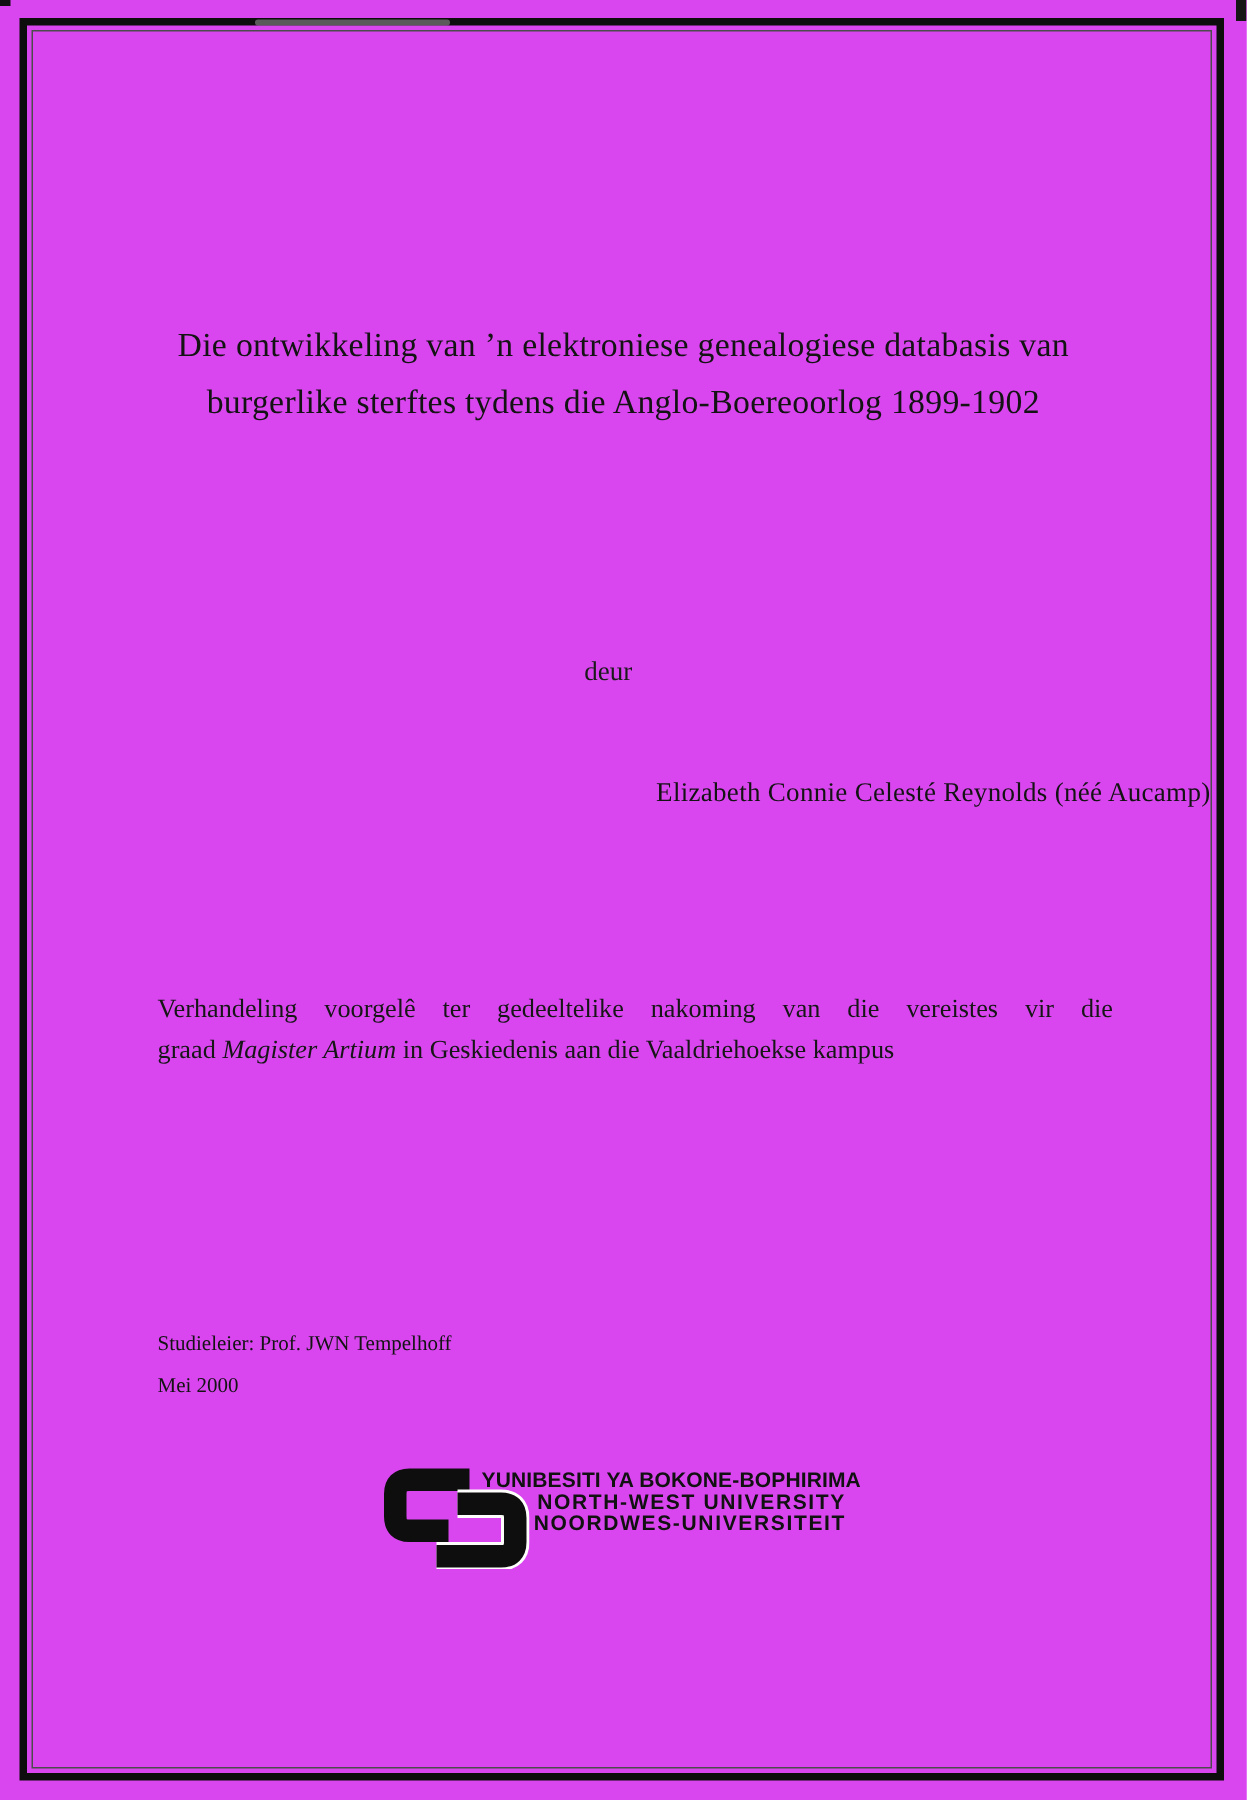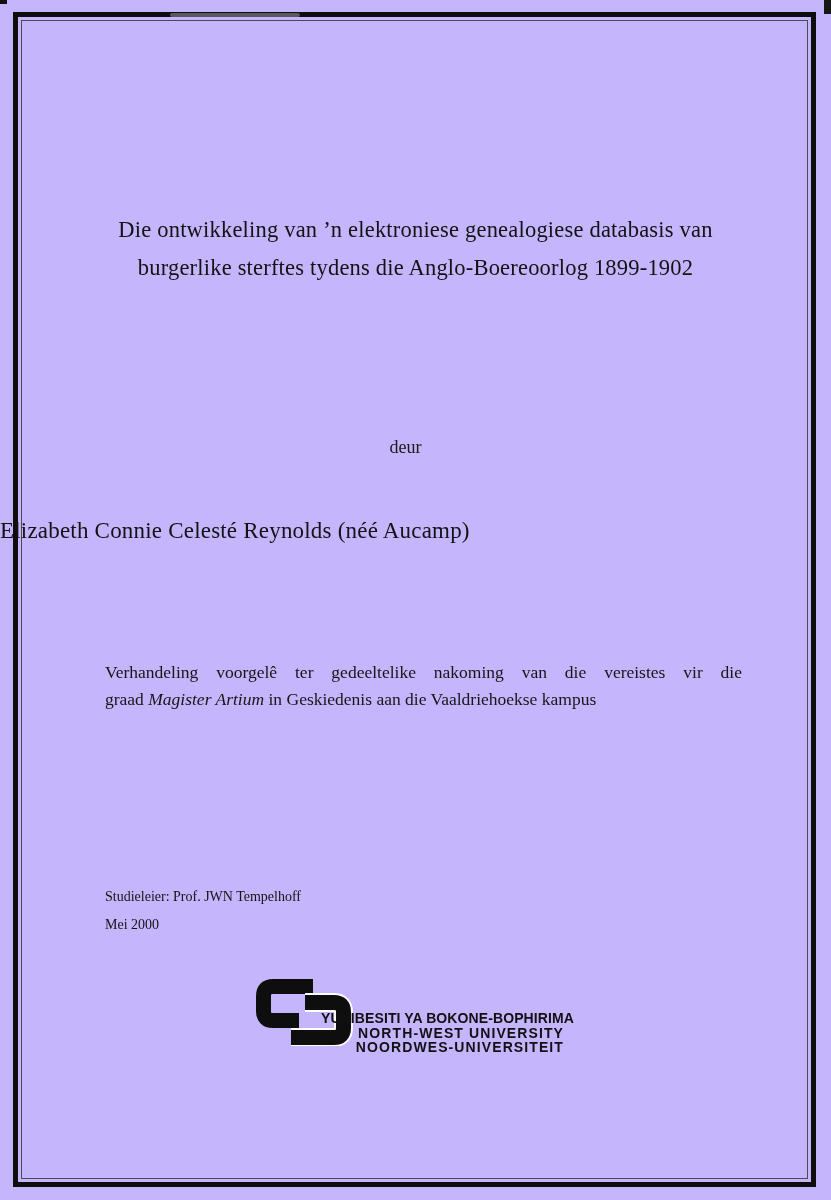--- a/index.html
+++ b/index.html
@@ -4,21 +4,21 @@
 <style>
   html, body { margin: 0; padding: 0; }
   body {
     width: 831px; height: 1200px;
     background: #ffffff;
     font-family: "Liberation Serif", serif;
   }
   .page {
     position: relative;
     width: 831px; height: 1200px;
-    background: #c4b5fd;
+    background: #d946ef;
     color: #161616;
     overflow: hidden;
   }
   
   .frame-outer {
     position: absolute;
     left: 13px; top: 12px; right: 15px; bottom: 13px;
     border: 5px solid #0d0d0d;
   }
   .frame-inner {
@@ -39,22 +39,22 @@
     color: #131313;
   }
   .byline {
     position: absolute; left: 0; right: 20px; top: 437px;
     text-align: center;
     font-size: 18px;
     color: #1a1a1a;
   }
   .author {
     position: absolute; left: 0; right: 24px; top: 518px;
-    text-align: left;
-    font-size: 23px;
+    text-align: right;
+    font-size: 18px;
     letter-spacing: 0.2px;
     color: #131313;
   }
   .statement {
     position: absolute; left: 105px; top: 659px; width: 637px;
     font-size: 17.5px; line-height: 27px;
     color: #161616;
   }
   .statement .justified {
     text-align: justify;
@@ -71,21 +71,20 @@
   }
   .logo-mark { position: absolute; left: 0; top: 0; }
   .logo-text {
     position: absolute; left: 66px; top: 3px; width: 243px;
     font-family: "Liberation Sans", sans-serif;
     font-weight: bold;
     font-size: 14px; line-height: 14.6px;
     letter-spacing: 0.1px;
     white-space: nowrap;
     color: #111111;
-    margin-top: 32px;
   }
   .logo-text .l2, .logo-text .l3 {
     text-align: right;
     letter-spacing: 1.1px;
   }
 </style>
 </head>
 <body>
 
 <div class="page">

